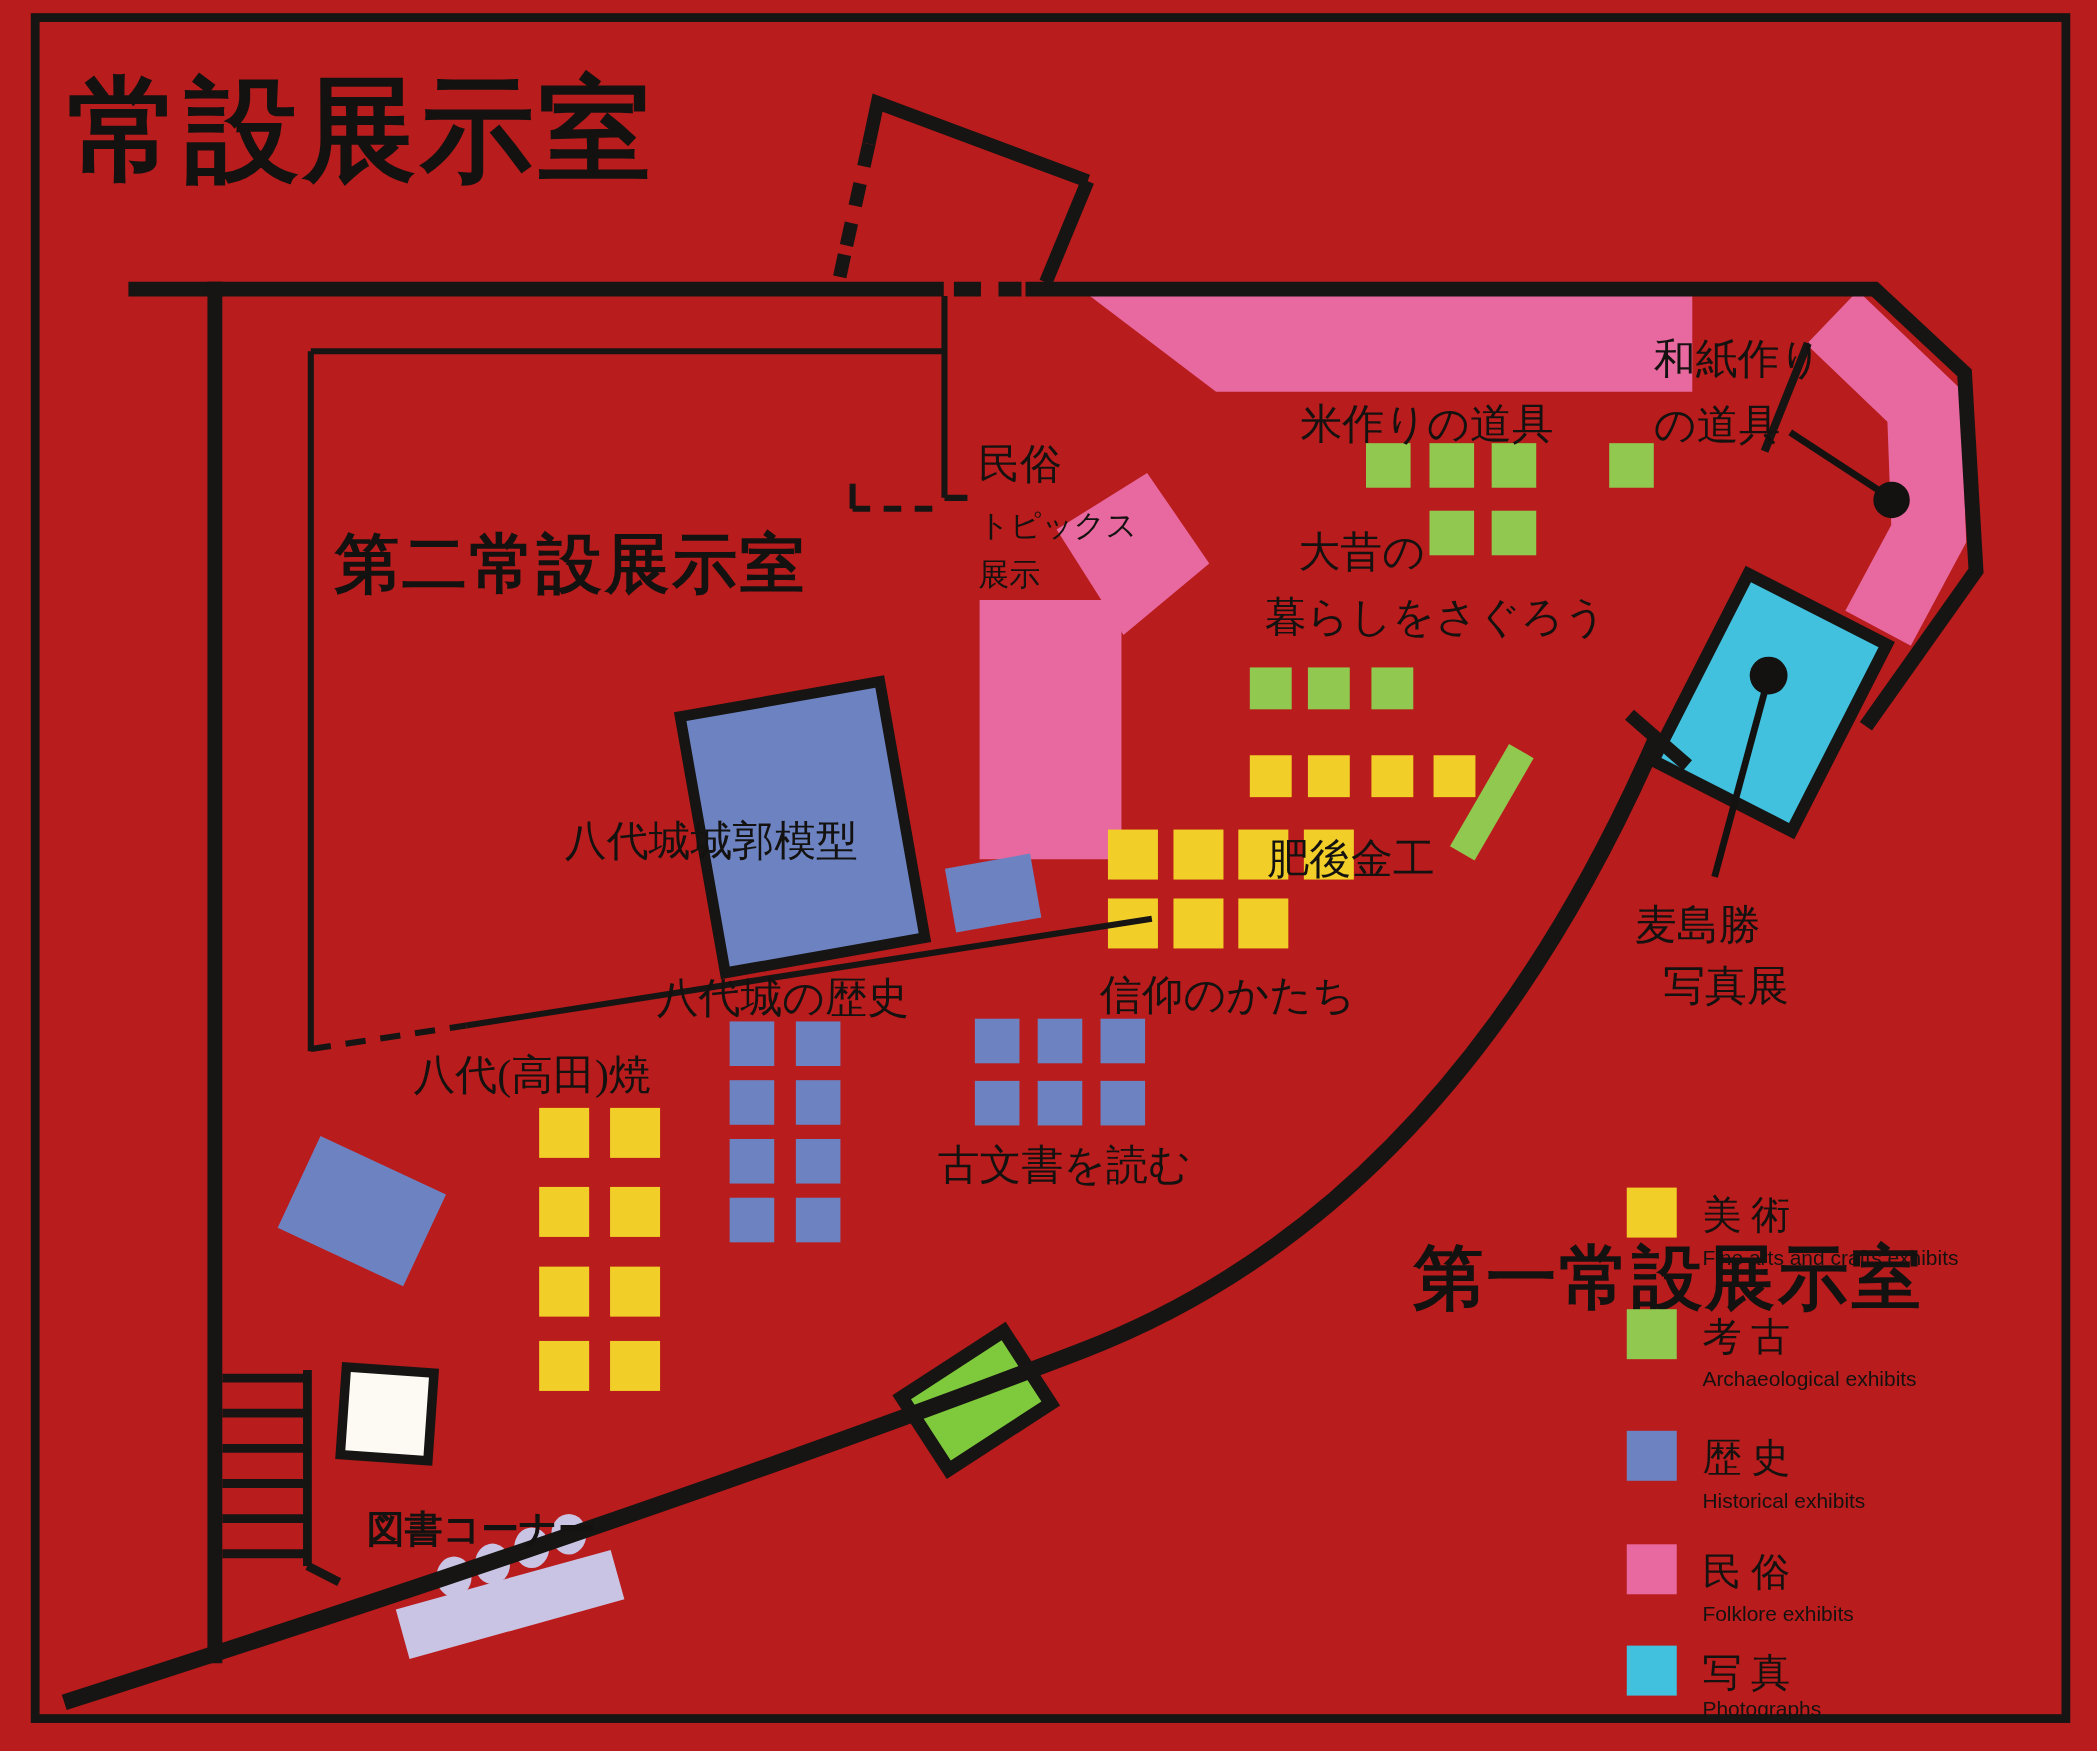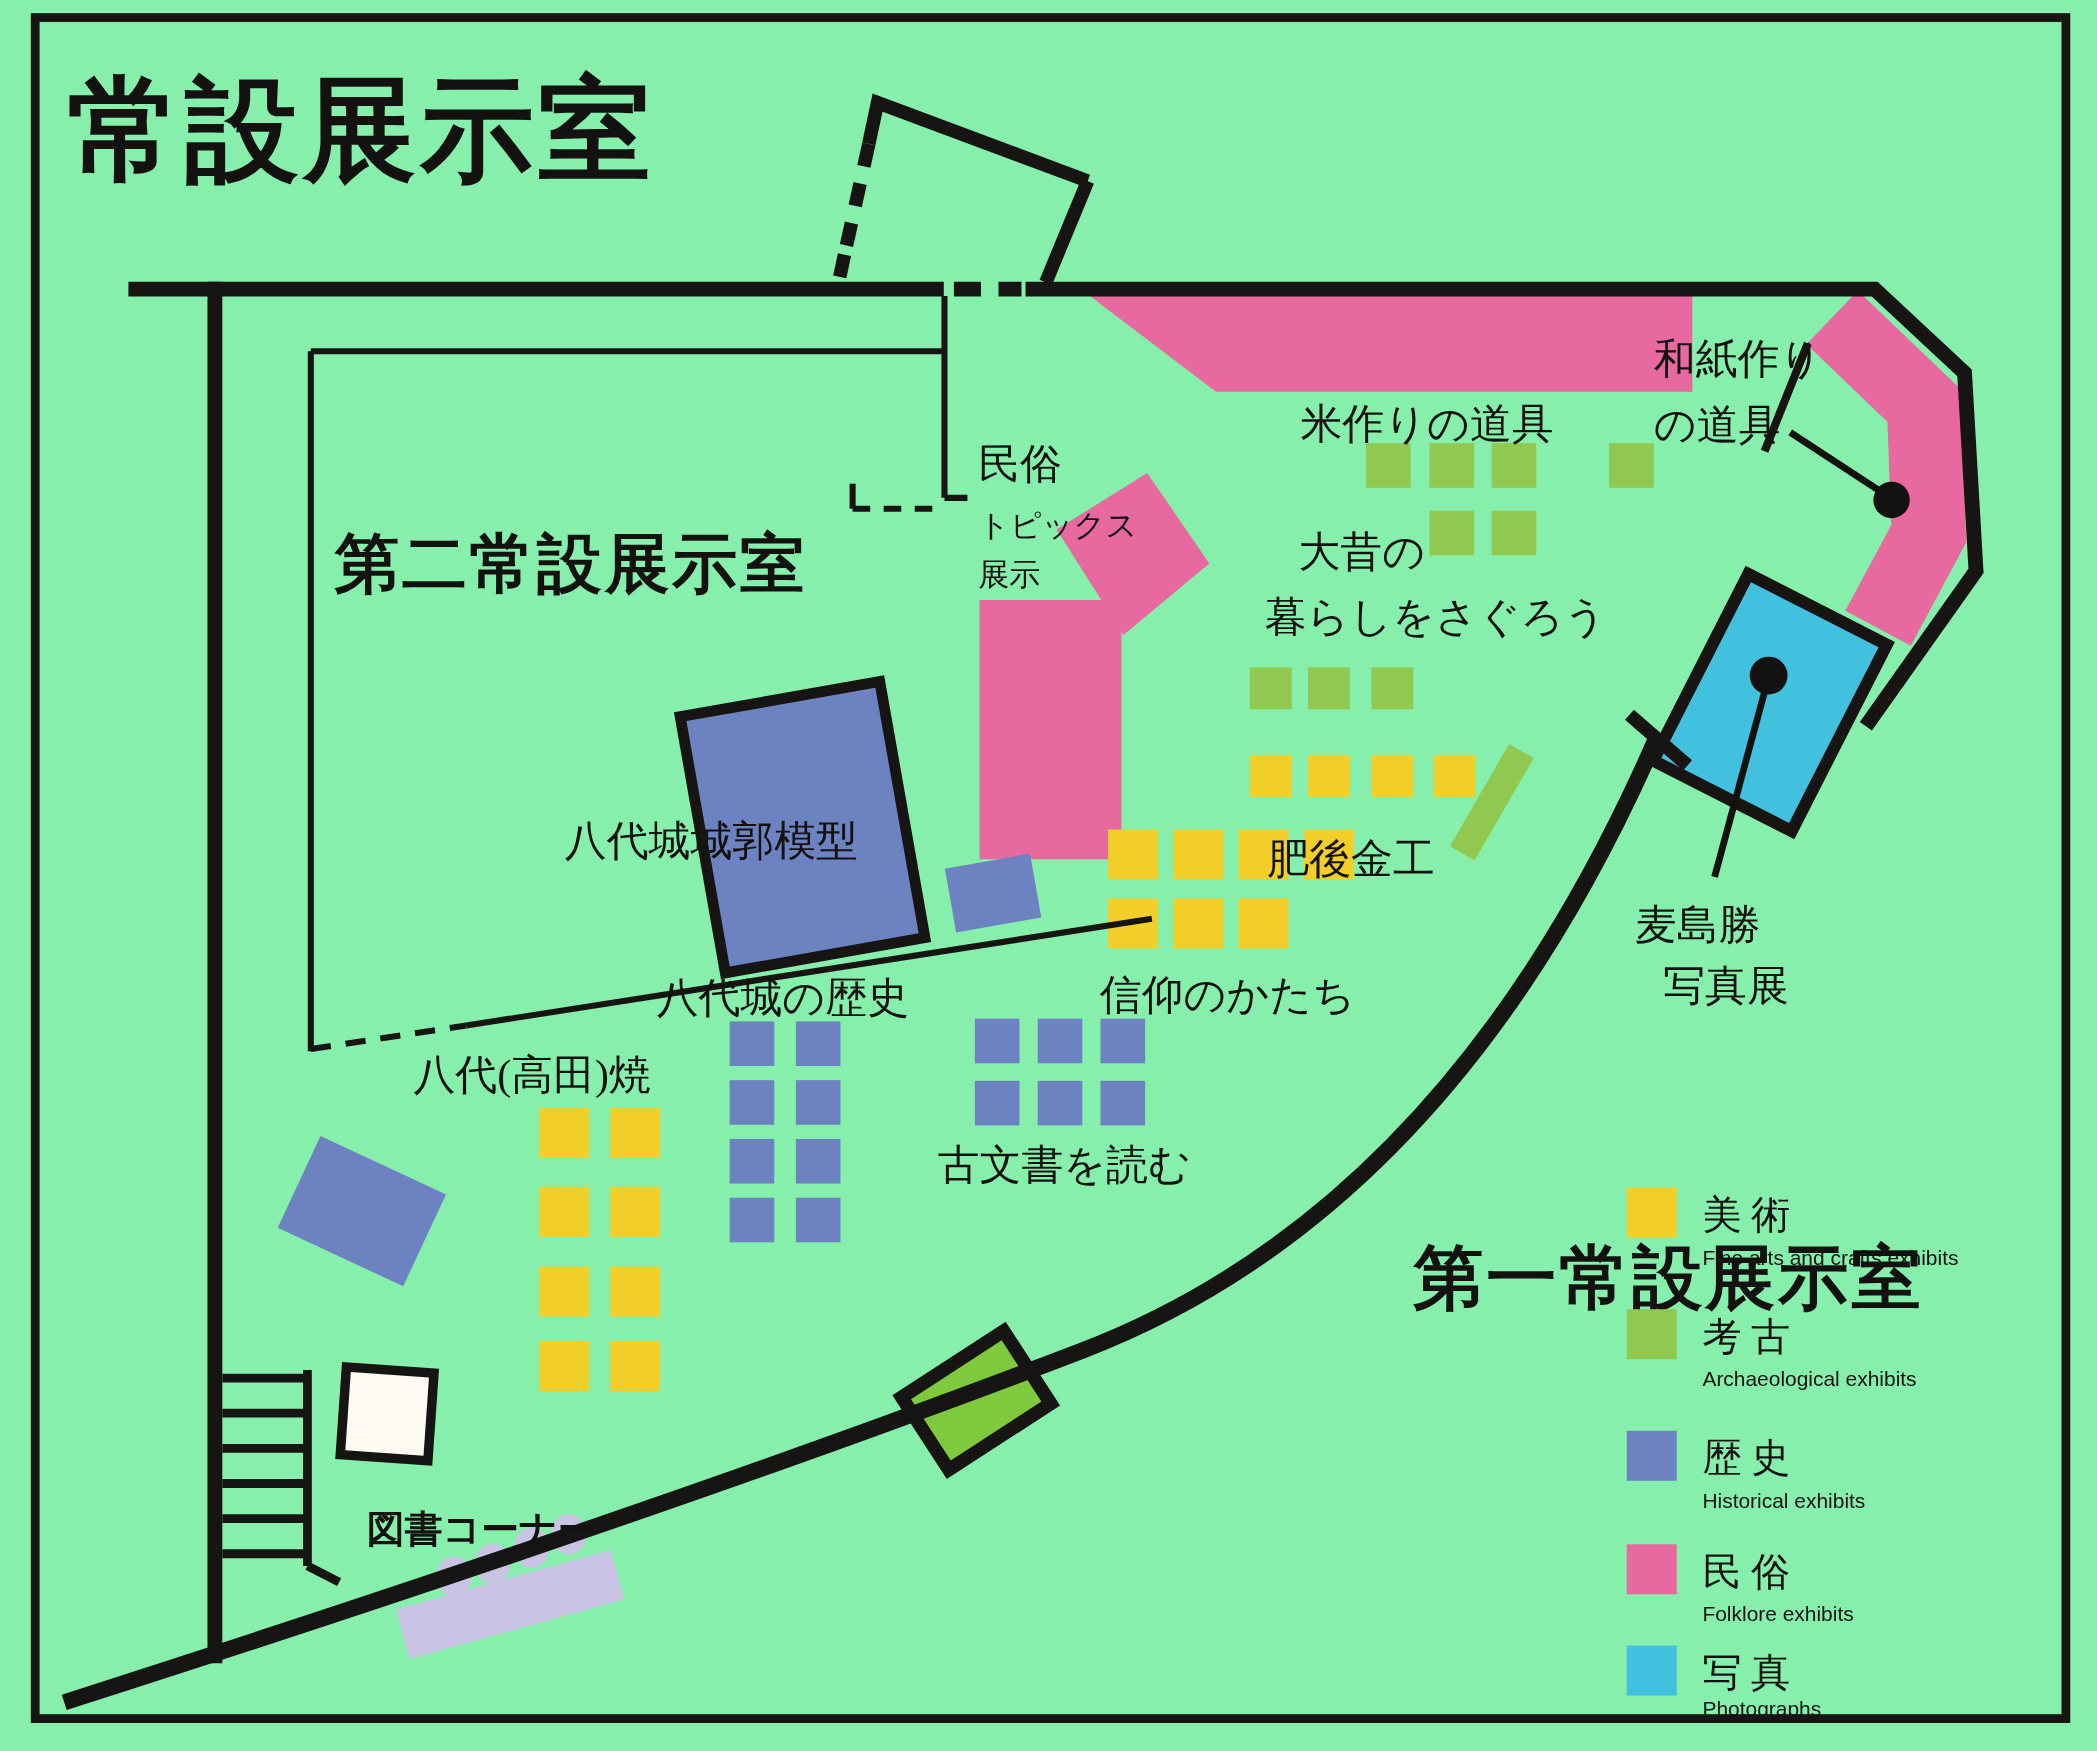--- a/index.html
+++ b/index.html
@@ -1,16 +1,16 @@
 <!DOCTYPE html>
 <html style="font-size:10.8px"><head>
 <meta charset="utf-8">
 <style>
   html,body{margin:0;padding:0;background:#fbfaf2;}
-  .page{width:2097px;height:1751px;position:relative;background:#86efac;}
+  .page{width:2097px;height:1751px;position:relative;background:#b91c1c;}
   svg{display:block}
   text{font-family:"Liberation Serif","DejaVu Serif",serif;fill:#141210;}
   .gothic{font-family:"Liberation Sans","DejaVu Sans",sans-serif;}
   .title-xl{font-size:168px;font-weight:900;letter-spacing:6px;}
   .room-title{font-size:96px;font-weight:800;letter-spacing:4px;}
   .room-title-1{font-size:104px;font-weight:800;letter-spacing:4px;}
   .lbl{font-size:62px;}
   .lbl-sm{font-size:46px;}
   .lbl-b{font-size:56px;font-weight:700;}
   .legend-jp{font-size:58px;letter-spacing:14px;}

